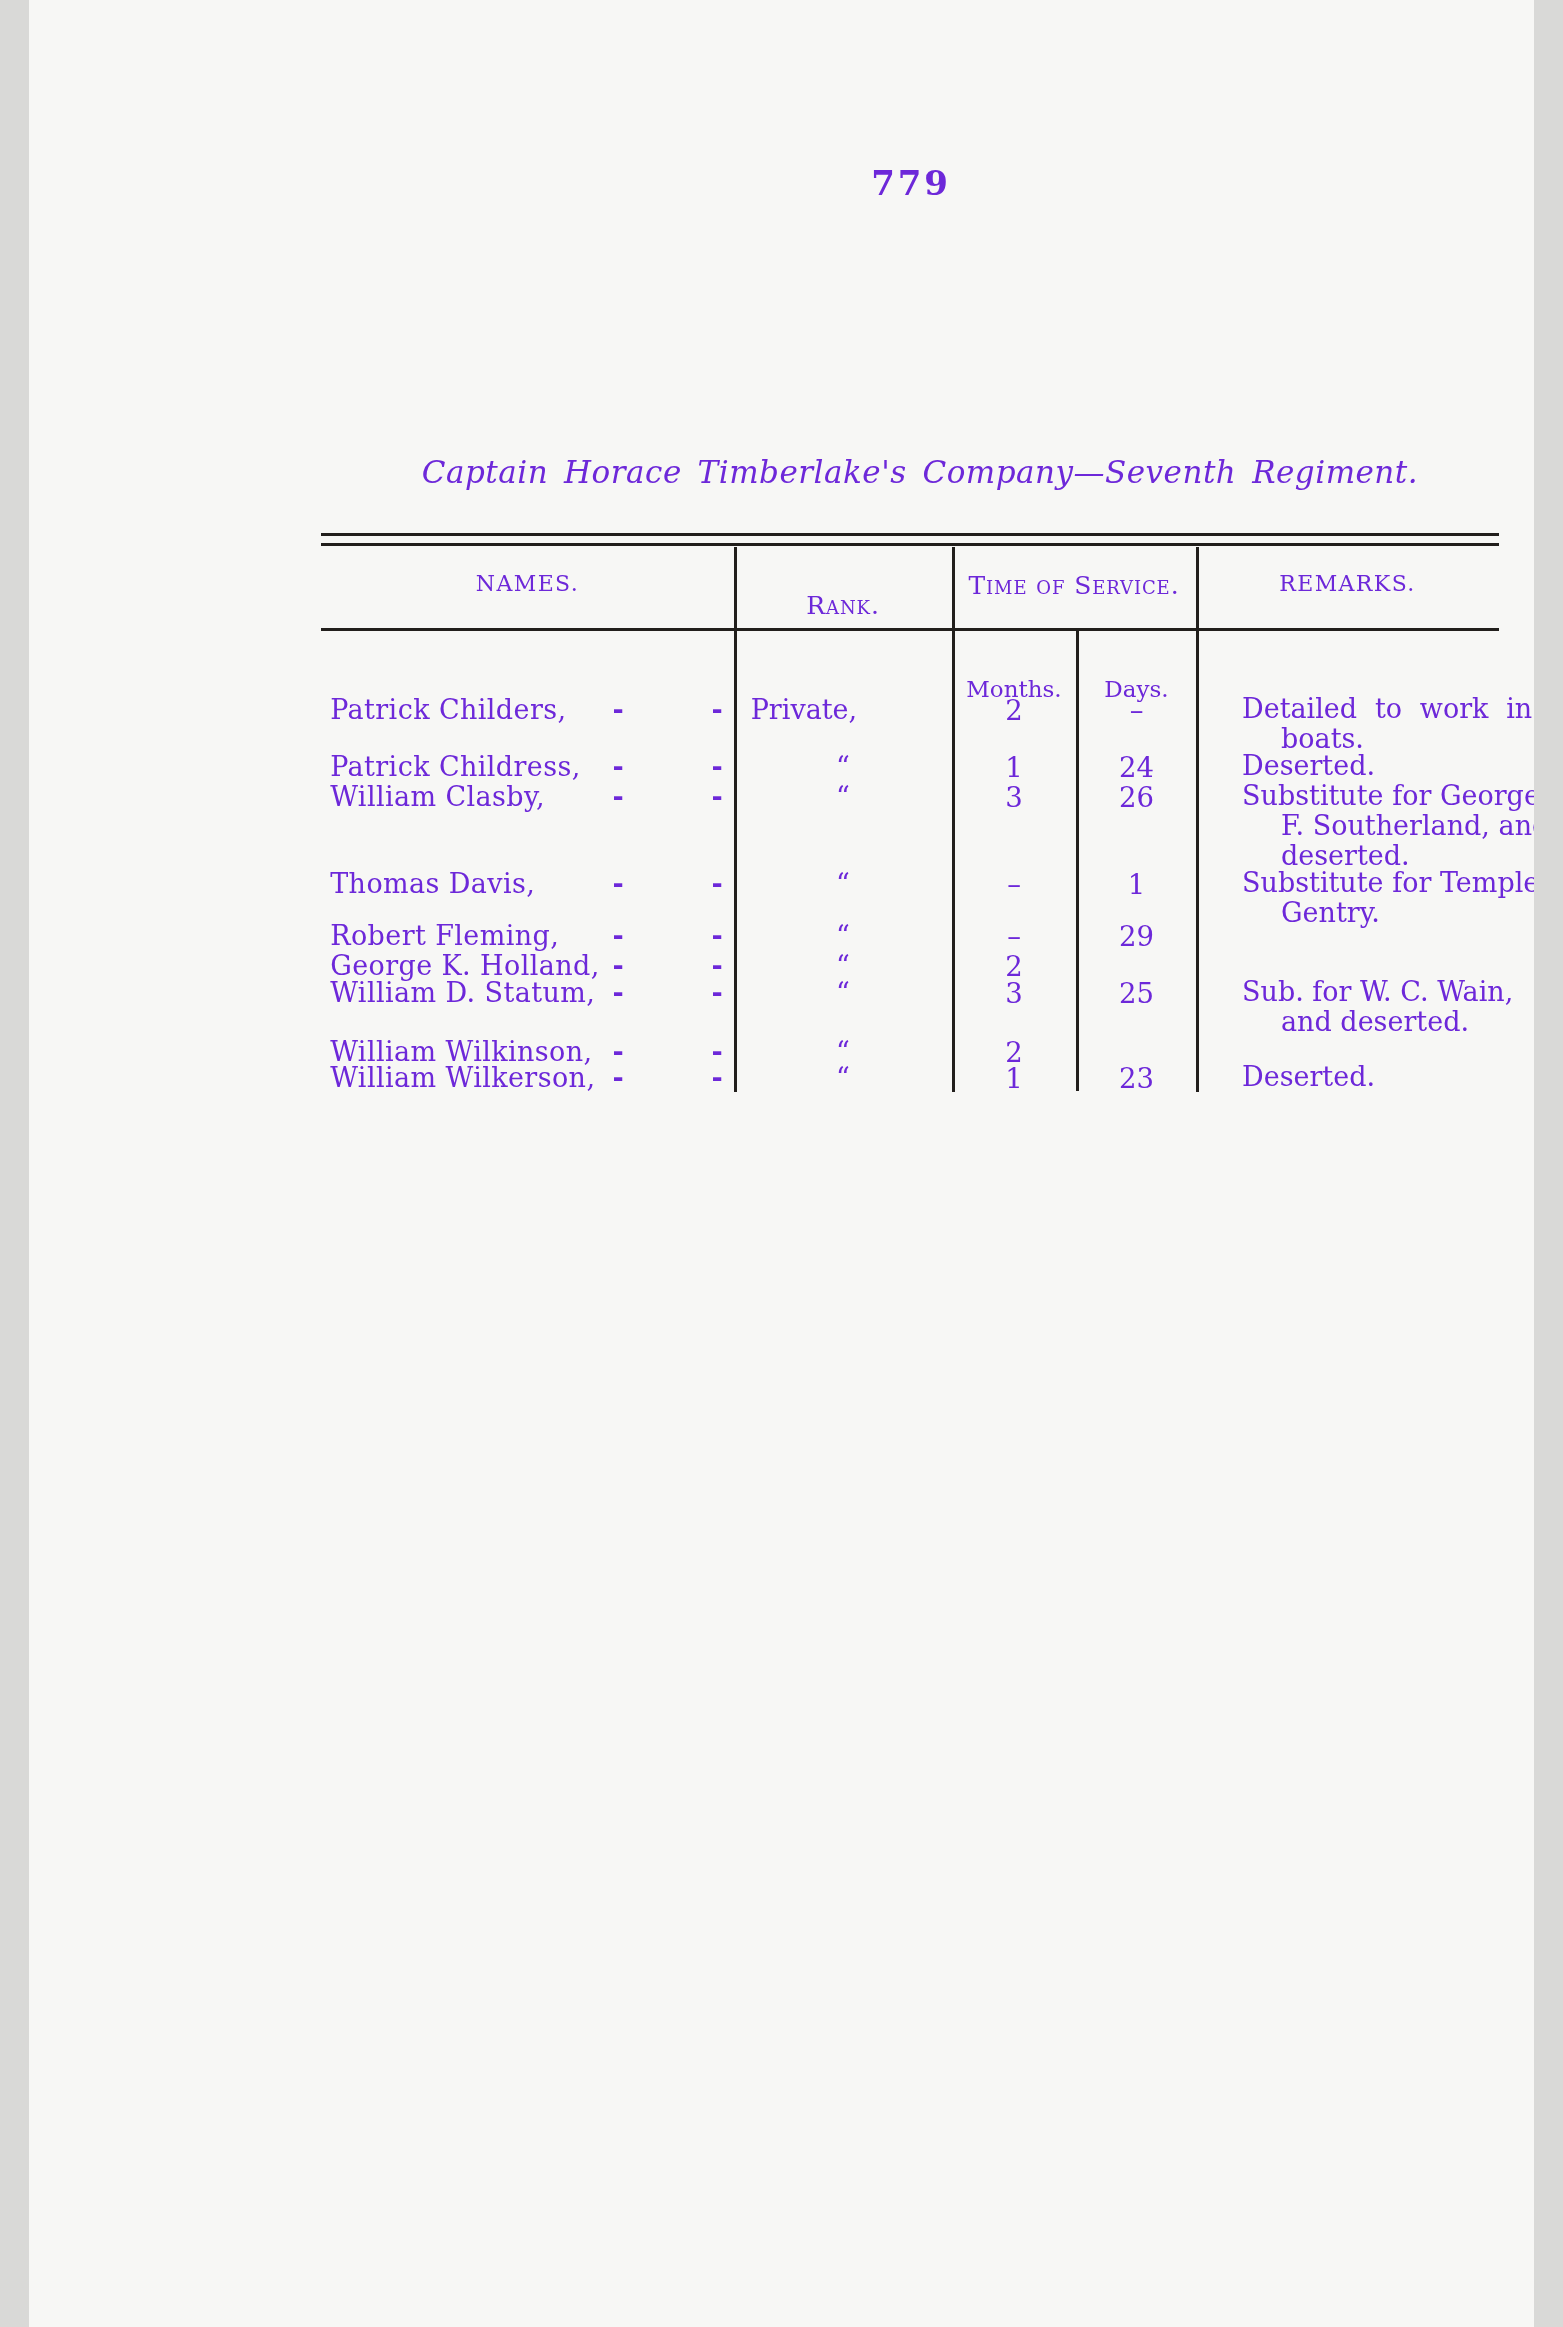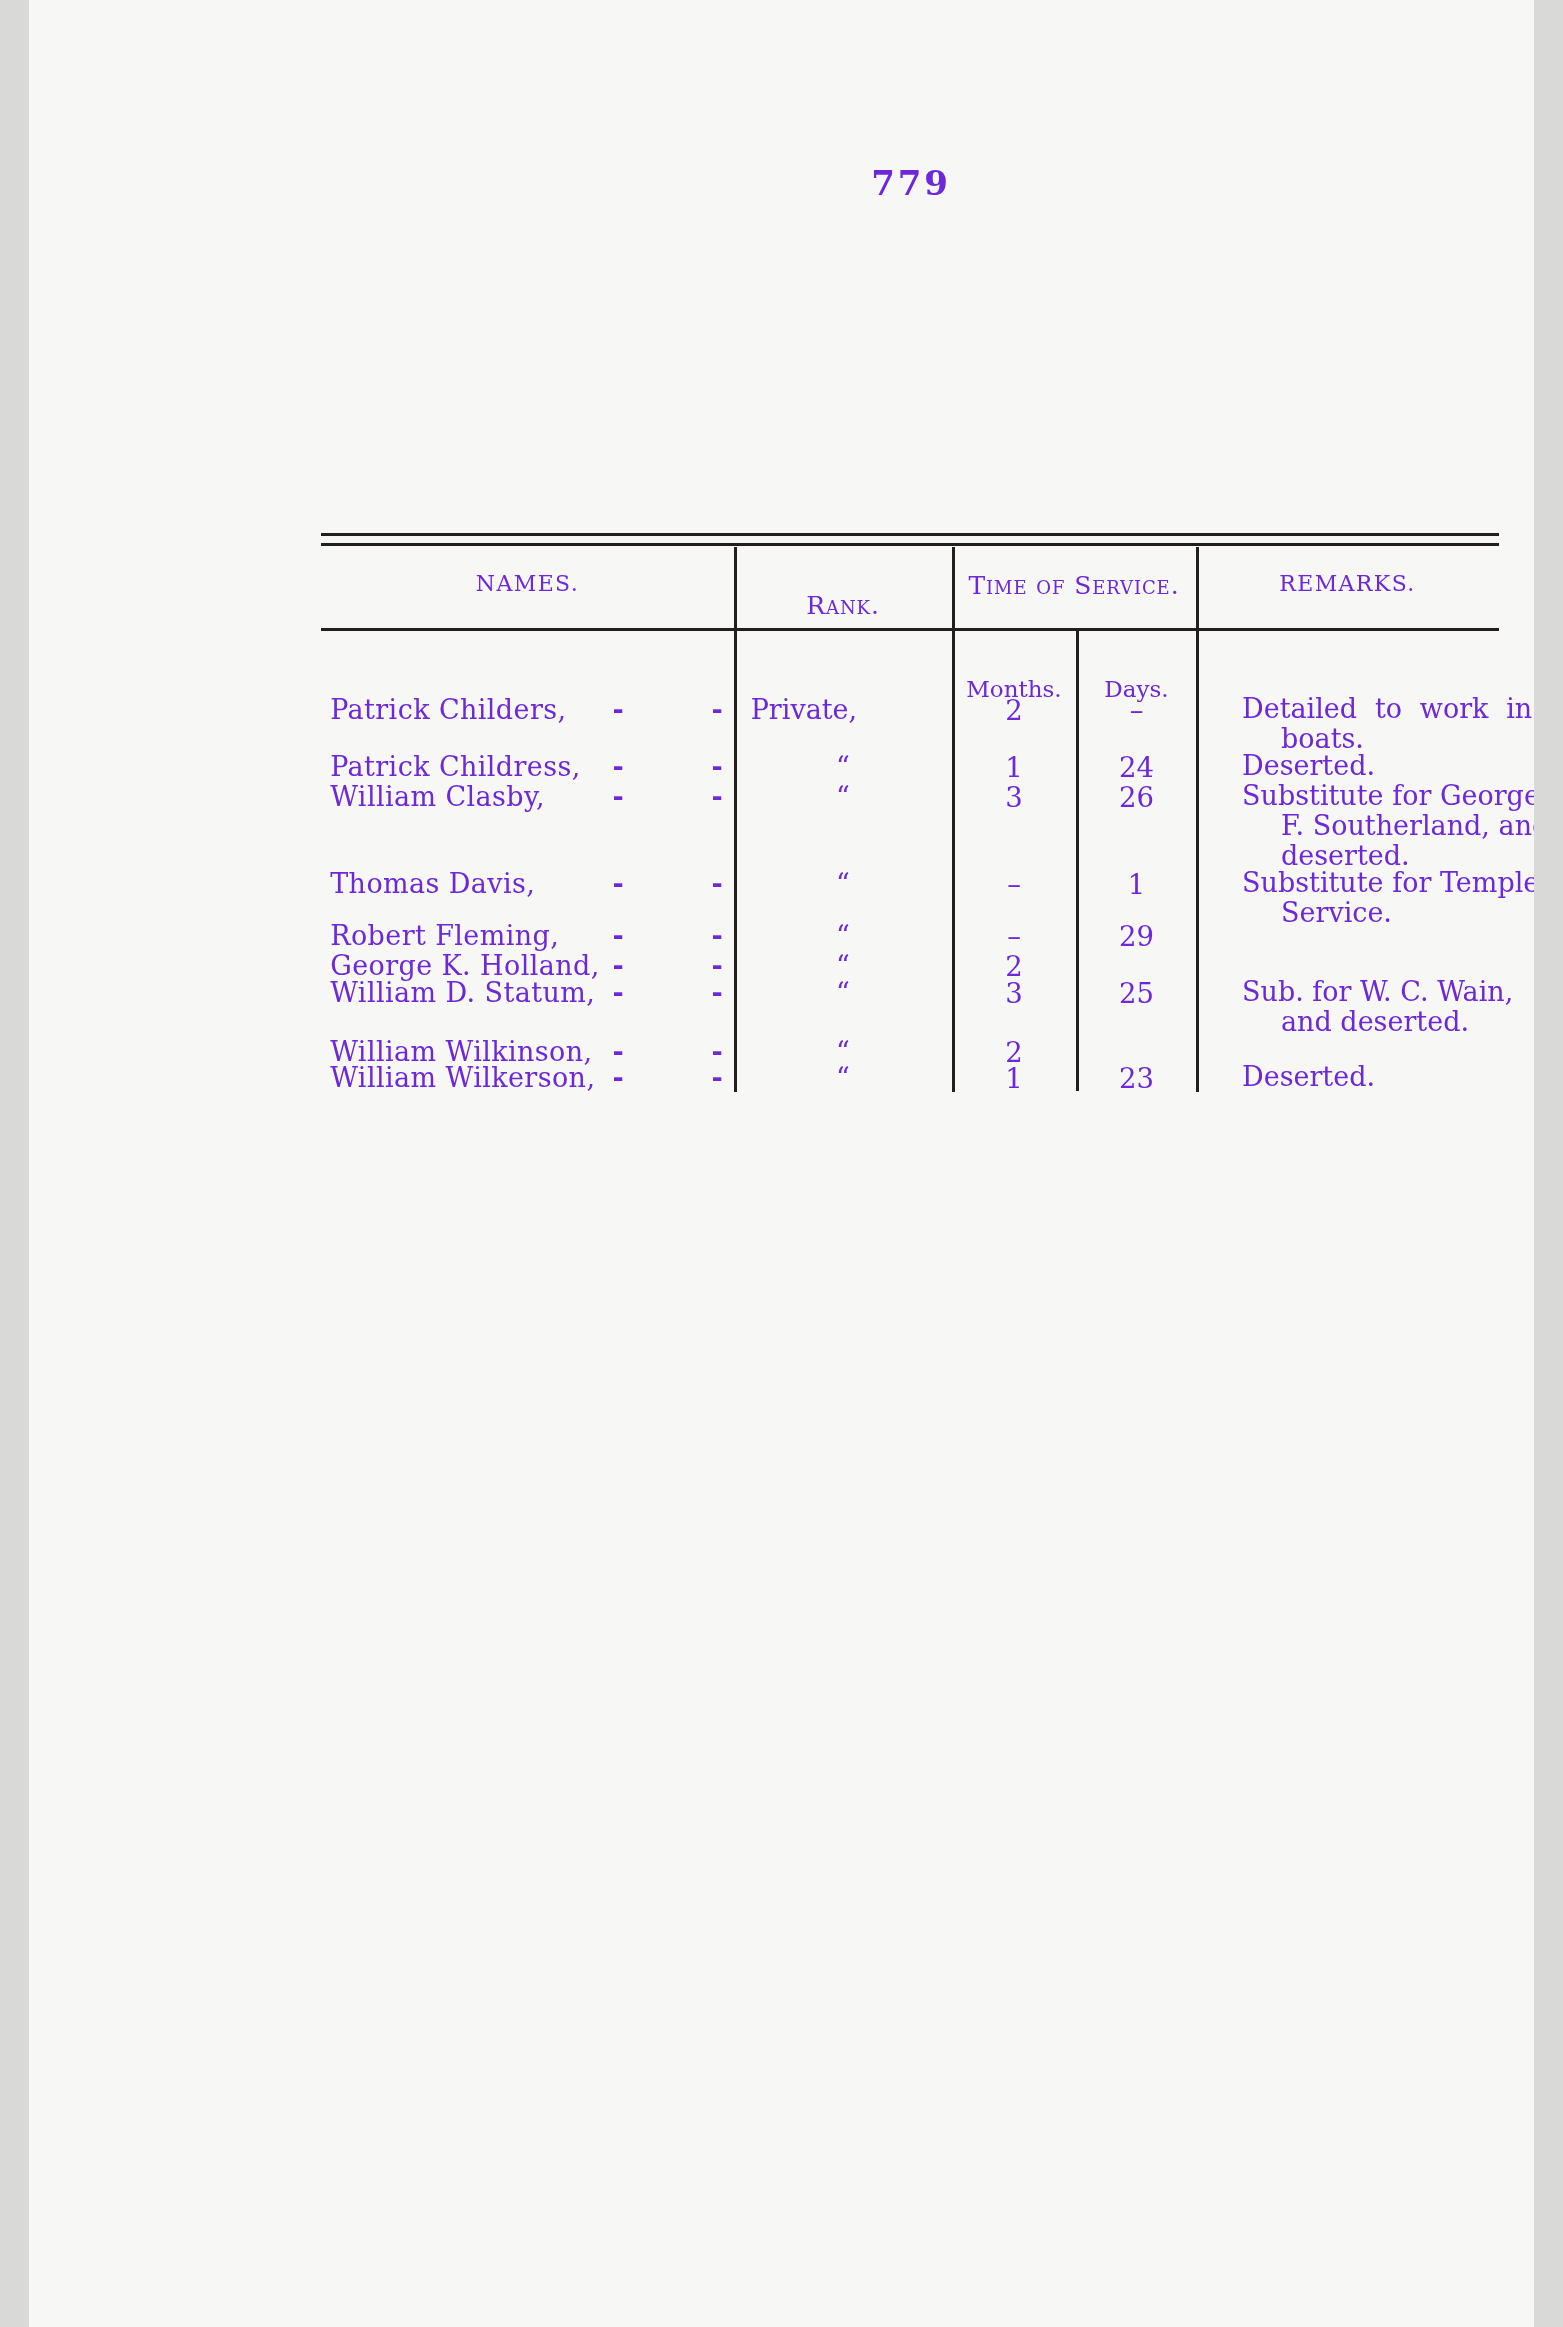--- a/index.html
+++ b/index.html
@@ -74,20 +74,21 @@
     text-align:center;font-size:27.5px;letter-spacing:0.3px;
   }
 </style>
 </head>
 <body>
 
 <div class="page">
 
   <div class="page-number">779</div>
 
+  <div class="doc-title">Captain Horace Timberlake's Company—Seventh Regiment.</div>
 
   <div class="table">
 
     <div class="hrule rule-top1"></div>
     <div class="hrule rule-top2"></div>
     <div class="hrule rule-header"></div>
 
     <div class="vrule v1"></div>
     <div class="vrule v2"></div>
     <div class="vrule v3"></div>
@@ -142,21 +143,21 @@
 
     <div class="row r3">
       <span class="cell name">Thomas Davis,</span>
       <span class="dash d1">-</span>
       <span class="dash d2">-</span>
       <span class="cell rank">“</span>
       <span class="cell months">–</span>
       <span class="cell days">1</span>
       <div class="remarks">
         <div class="rl">Substitute for Temple</div>
-        <div class="rl cont">Service.</div>
+        <div class="rl cont">Gentry.</div>
       </div>
     </div>
 
     <div class="row r4">
       <span class="cell name">Robert Fleming,</span>
       <span class="dash d1">-</span>
       <span class="dash d2">-</span>
       <span class="cell rank">“</span>
       <span class="cell months">–</span>
       <span class="cell days">29</span>

